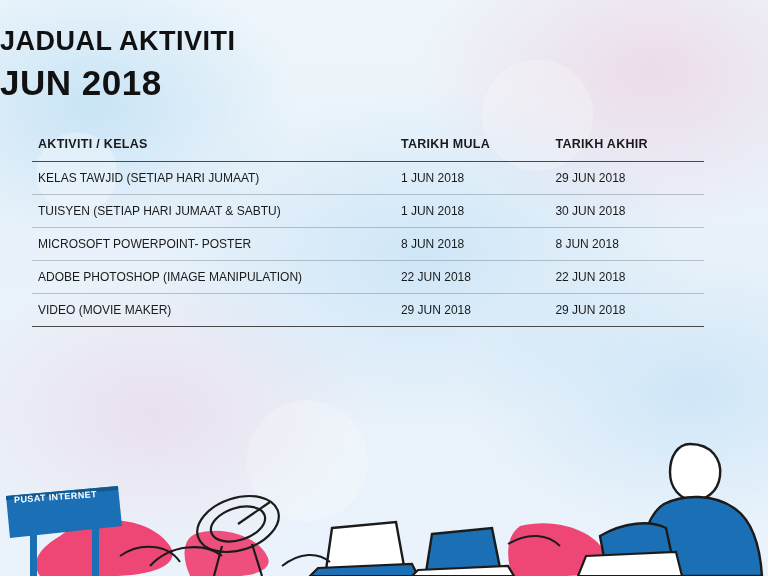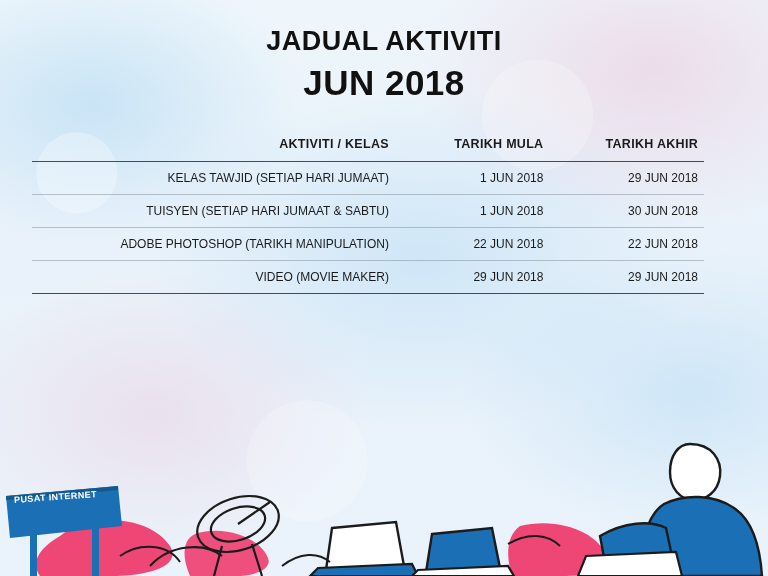--- a/index.html
+++ b/index.html
@@ -38,21 +38,20 @@
       radial-gradient(circle at 70% 20%, rgba(255,255,255,0.45) 0 55px, rgba(255,255,255,0) 56px),
       radial-gradient(circle at 40% 80%, rgba(255,255,255,0.4) 0 60px, rgba(255,255,255,0) 61px);
     pointer-events: none;
   }
 
   .title-block {
     position: absolute;
     top: 26px;
     left: 0;
     width: 768px;
-    text-align: center;
   }
   .title-line1 {
     font-size: 27px;
     font-weight: bold;
     color: #111111;
     letter-spacing: 0.5px;
     line-height: 1.18;
   }
   .title-line2 {
     font-size: 35px;
@@ -70,21 +69,21 @@
     width: 672px;
   }
 
   table.schedule {
     width: 100%;
     border-collapse: collapse;
     table-layout: fixed;
   }
   table.schedule th,
   table.schedule td {
-    text-align: right;
+    text-align: left;
     vertical-align: middle;
     color: #1a1a1a;
   }
   table.schedule thead th {
     font-size: 12.5px;
     font-weight: bold;
     letter-spacing: 0.3px;
     padding: 4px 6px 10px 6px;
     border-bottom: 1.6px solid #4a4a4a;
   }
@@ -153,21 +152,26 @@
           <td>KELAS TAWJID (SETIAP HARI JUMAAT)</td>
           <td>1 JUN 2018</td>
           <td>29 JUN 2018</td>
         </tr>
         <tr>
           <td>TUISYEN (SETIAP HARI JUMAAT &amp; SABTU)</td>
           <td>1 JUN 2018</td>
           <td>30 JUN 2018</td>
         </tr>
         <tr>
-          <td>ADOBE PHOTOSHOP (TARIKH MANIPULATION)</td>
+          <td>MICROSOFT POWERPOINT- POSTER</td>
+          <td>8 JUN 2018</td>
+          <td>8 JUN 2018</td>
+        </tr>
+        <tr>
+          <td>ADOBE PHOTOSHOP (IMAGE MANIPULATION)</td>
           <td>22 JUN 2018</td>
           <td>22 JUN 2018</td>
         </tr>
         <tr>
           <td>VIDEO (MOVIE MAKER)</td>
           <td>29 JUN 2018</td>
           <td>29 JUN 2018</td>
         </tr>
       </tbody>
     </table>

